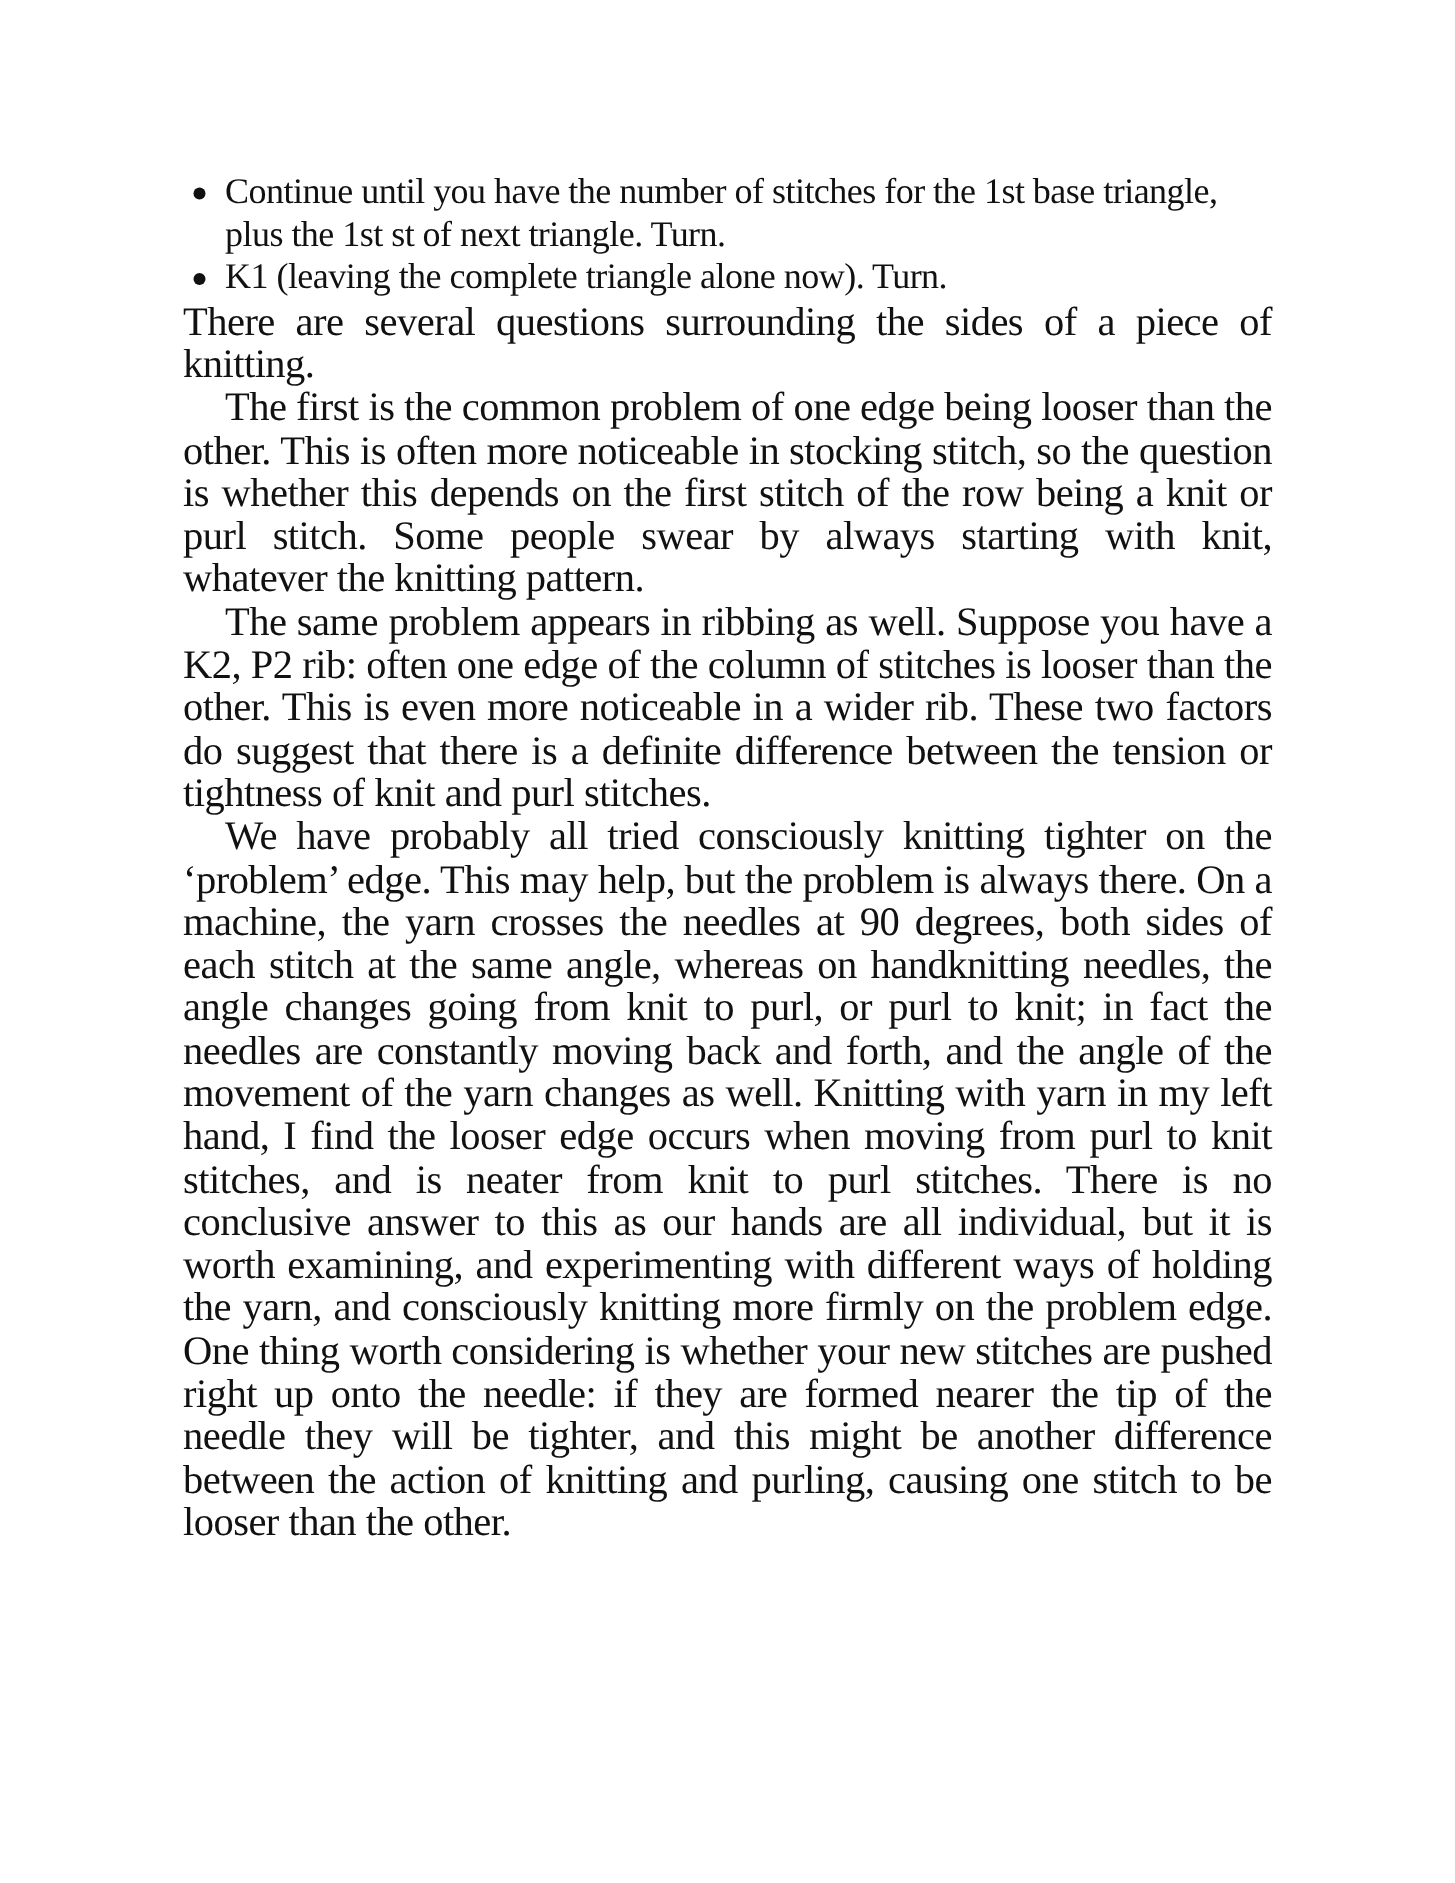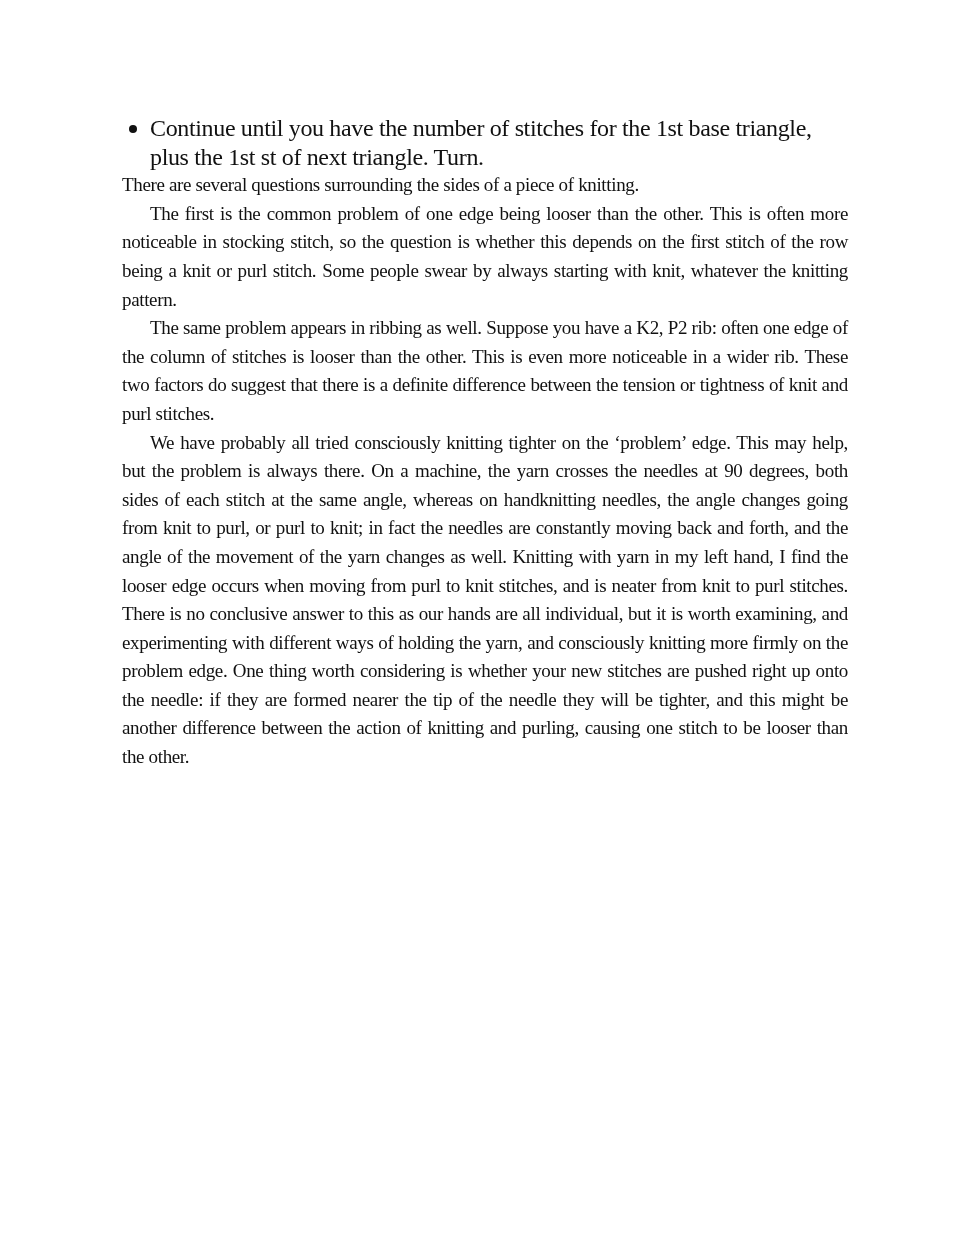--- a/index.html
+++ b/index.html
@@ -44,21 +44,21 @@
     }
     h2.section-heading {
       font-weight: normal;
       font-size: 32px;
       line-height: 38px;
       margin: 59px 0 13px 0;
       letter-spacing: -0.4px;
     }
     .body-text p {
       margin: 0;
-      font-size: 19px;
+      font-size: 27px;
       line-height: 28.6px;
       text-align: justify;
       letter-spacing: -0.35px;
     }
     .body-text p.indent {
       text-indent: 28px;
     }
     .body-text p.cut {
       height: 57.2px;
       overflow: hidden;
@@ -67,20 +67,24 @@
   </style>
 </head>
 <body>
 
 <div class="page">
   <ul class="bullets">
     <li>
       <span class="bullet"></span>
       <span>Continue until you have the number of stitches for the 1st base triangle, plus the 1st st of next triangle. Turn.</span>
     </li>
+    <li>
+      <span class="bullet"></span>
+      <span>K1 (leaving the complete triangle alone now). Turn.</span>
+    </li>
   </ul>
 
 
   <div class="body-text">
     <p>There are several questions surrounding the sides of a piece of knitting.</p>
     <p class="indent">The first is the common problem of one edge being looser than the other. This is often more noticeable in stocking stitch, so the question is whether this depends on the first stitch of the row being a knit or purl stitch. Some people swear by always starting with knit, whatever the knitting pattern.</p>
     <p class="indent">The same problem appears in ribbing as well. Suppose you have a K2, P2 rib: often one edge of the column of stitches is looser than the other. This is even more noticeable in a wider rib. These two factors do suggest that there is a definite difference between the tension or tightness of knit and purl stitches.</p>
     <p class="indent">We have probably all tried consciously knitting tighter on the ‘problem’ edge. This may help, but the problem is always there. On a machine, the yarn crosses the needles at 90 degrees, both sides of each stitch at the same angle, whereas on handknitting needles, the angle changes going from knit to purl, or purl to knit; in fact the needles are constantly moving back and forth, and the angle of the movement of the yarn changes as well. Knitting with yarn in my left hand, I find the looser edge occurs when moving from purl to knit stitches, and is neater from knit to purl stitches. There is no conclusive answer to this as our hands are all individual, but it is worth examining, and experimenting with different ways of holding the yarn, and consciously knitting more firmly on the problem edge. One thing worth considering is whether your new stitches are pushed right up onto the needle: if they are formed nearer the tip of the needle they will be tighter, and this might be another difference between the action of knitting and purling, causing one stitch to be looser than the other.</p>
   </div>
 </div>

